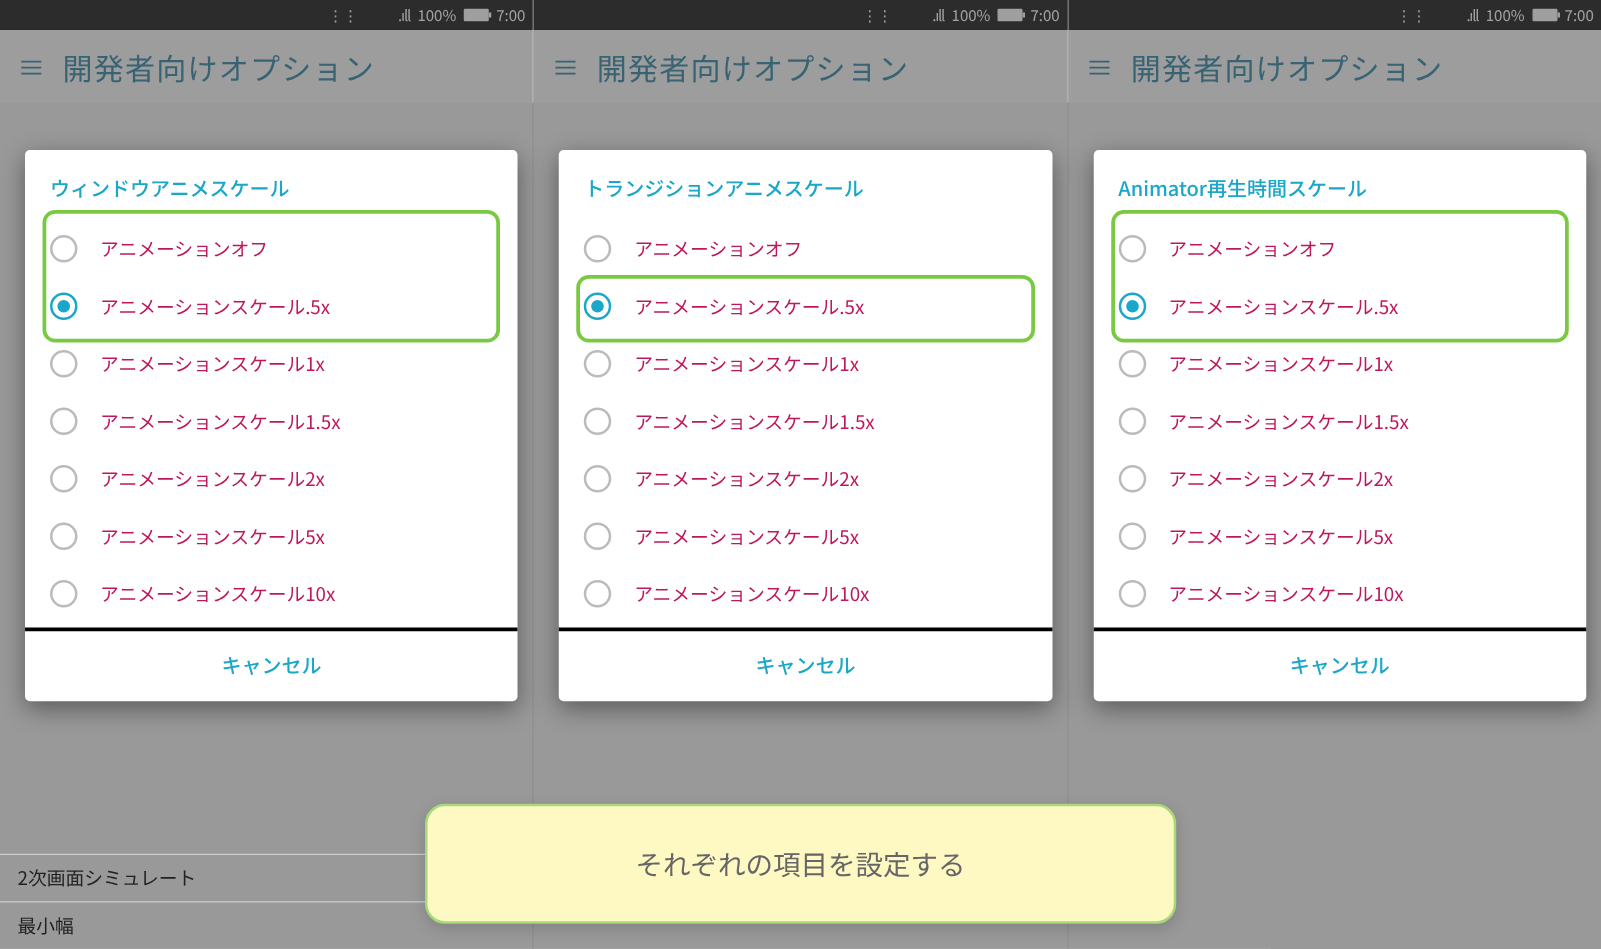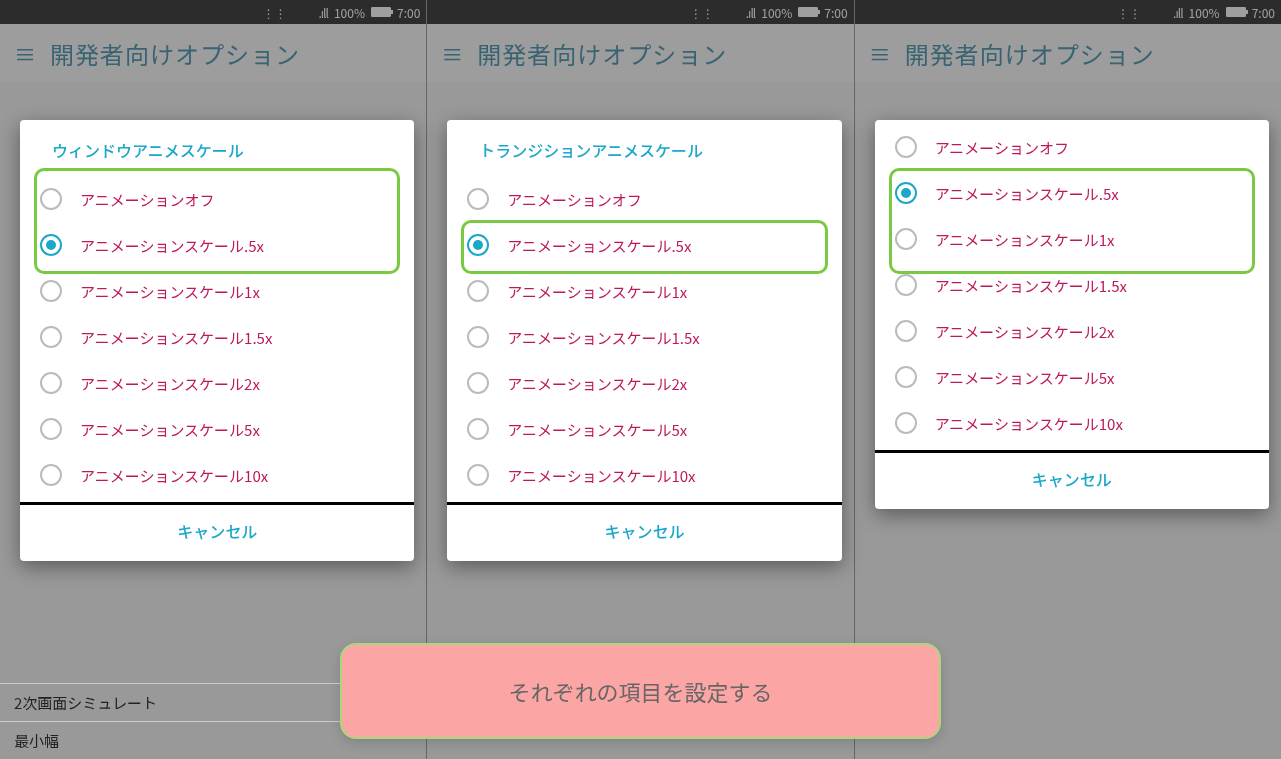--- a/index.html
+++ b/index.html
@@ -85,21 +85,20 @@
     border-radius: 4px;
     box-shadow: 0 6px 20px rgba(0,0,0,0.4);
     z-index: 5;
     padding-bottom: 4px;
   }
   .dialog-title {
     color: #1ba7c9;
     font-size: 16px;
     padding: 18px 20px 10px;
     font-weight: 500;
-    margin-left: 12px;
   }
   .options { padding: 4px 0; }
   .opt {
     display: flex;
     align-items: center;
     padding: 12px 20px;
     gap: 18px;
     font-size: 15px;
     color: #be185d;
     position: relative;
@@ -147,21 +146,21 @@
   }
   .peek .row { padding:8px 14px; border-top:1px solid #ccc; }
   .peek .row small { color:#555; font-size:12px; display:block; }
 
   
   .annotation {
     position: absolute;
     left: 340px;
     right: 340px;
     bottom: 20px;
-    background: #fca5a5;
+    background: #fef9c3;
     border: 2px solid #a7d97a;
     border-radius: 16px;
     padding: 30px 20px;
     text-align: center;
     font-size: 22px;
     color: #666;
     z-index: 20;
     box-shadow: 0 4px 12px rgba(0,0,0,0.15);
   }
 </style>
@@ -289,20 +288,21 @@
       <span class="batt-ico"></span>
       <span>7:00</span>
     </div>
     <div class="appbar">
       <span class="hamburger">≡</span>
       <span class="appbar-title">開発者向けオプション</span>
     </div>
     <div class="dim"></div>
 
     <div class="dialog">
+      <div class="dialog-title">Animator再生時間スケール</div>
       <div class="options">
         <div class="opt">
             <span class="radio"></span>
             <span>アニメーションオフ</span>
           </div>
         <div class="opt">
             <span class="radio on"></span>
             <span>アニメーションスケール.5x</span>
           </div>
         <div class="opt">

